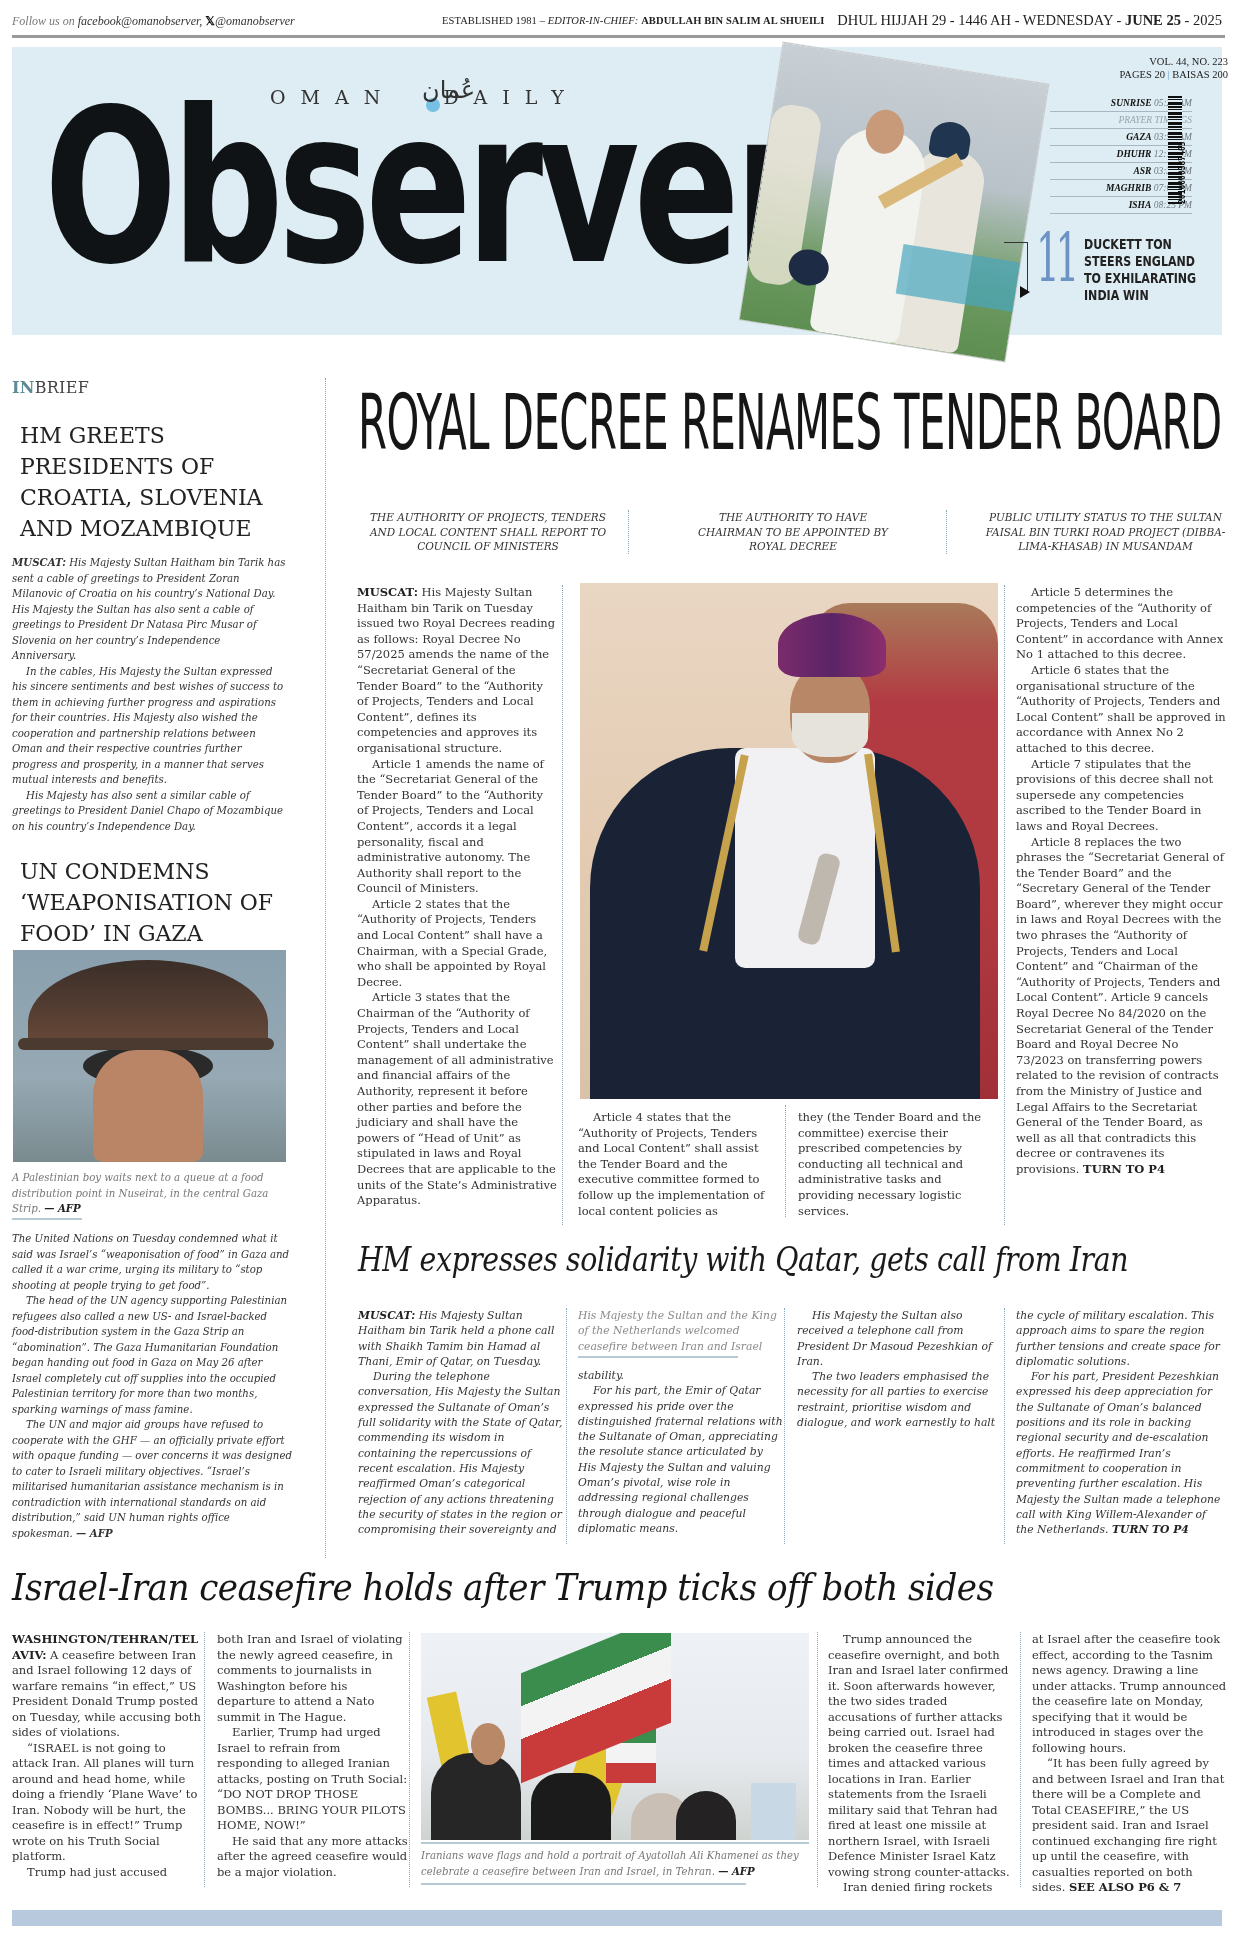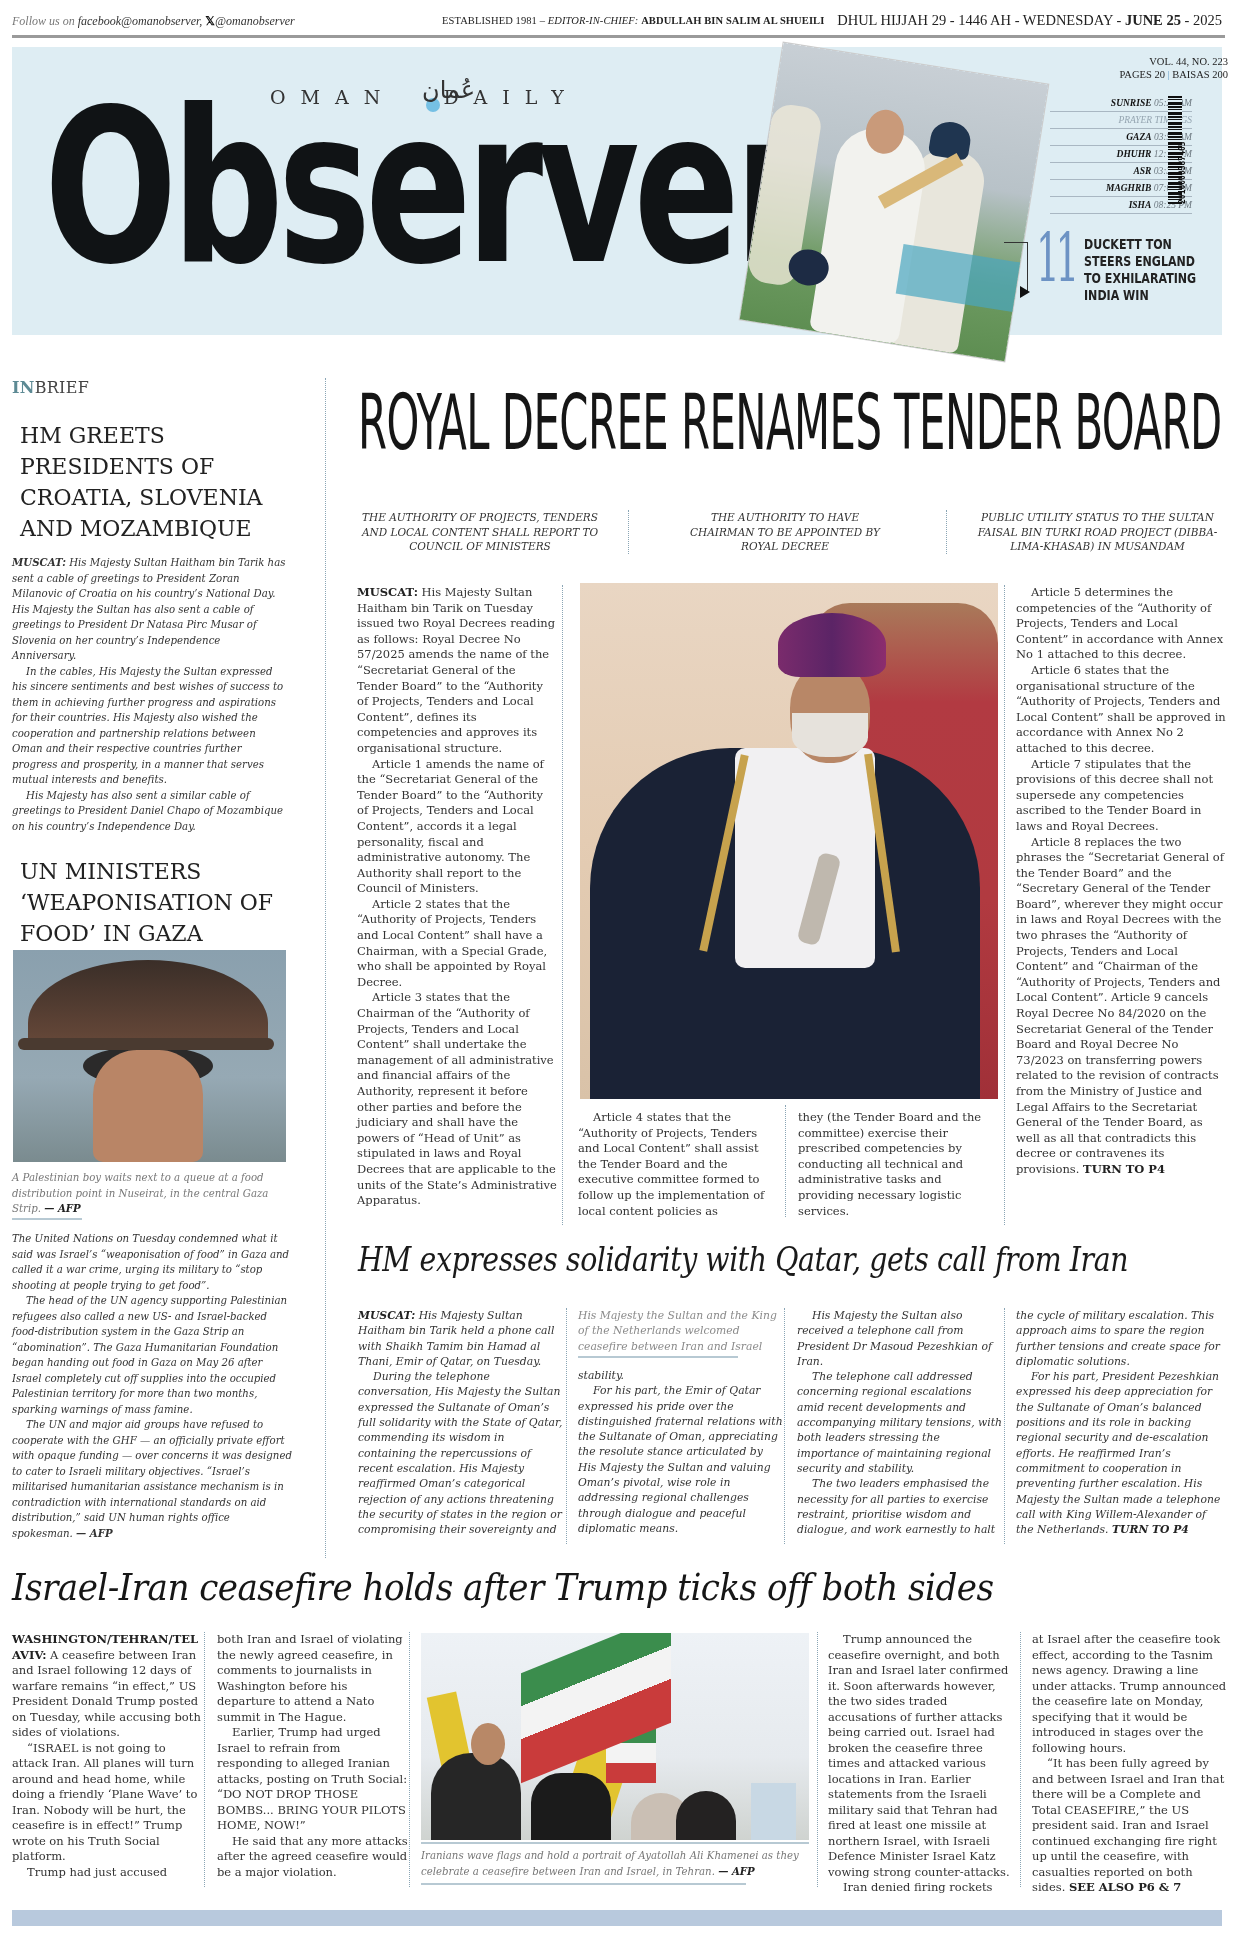--- a/index.html
+++ b/index.html
@@ -65,21 +65,21 @@
   .gaza-photo .pot { position:absolute; left: 15px; top: 10px; width: 240px; height: 90px; background: linear-gradient(180deg,#3a2e28,#6a4a3a); border-radius: 50% 50% 8px 8px / 70% 70% 8px 8px; }
   .gaza-photo .rim { position:absolute; left: 5px; top: 88px; width: 256px; height: 12px; background: #4a3a30; border-radius: 6px; }
   .gaza-photo .face { position:absolute; left: 80px; top: 100px; width: 110px; height: 112px; background: #b98566; border-radius: 40% 40% 10px 10px; }
   .gaza-photo .hair { position:absolute; left: 70px; top: 96px; width: 130px; height: 40px; background: #2b2a2a; border-radius: 50%; }
   .caption { font-family: "DejaVu Serif", serif; font-style: italic; font-size: 10.2px; line-height: 15.5px; color: #777; }
   .caption b { color: #222; font-style: italic; font-weight: bold; }
   .cap-rule { height: 1.5px; background: #b7c9d3; }
 
   
   .lead-head { left: 358px; top: 378px; font-family: "DejaVu Sans", sans-serif; font-size: 76px; line-height: 90px; color: #161616; transform: scaleX(0.55); transform-origin: left top; white-space: nowrap; letter-spacing: -1px; }
-  .deck { font-family: "DejaVu Serif", serif; font-style: italic; font-size: 10.5px; line-height: 14.5px; color: #333; text-align: center; }
+  .deck { font-family: "DejaVu Serif", serif; font-style: italic; font-size: 10.5px; line-height: 14.5px; color: #333; text-align: center; margin-left: 8px; }
   .mbody { font-family: "DejaVu Serif", serif; font-size: 11.5px; line-height: 15.6px; color: #333; }
   .mbody p { text-indent: 15px; }
   .mbody p.first { text-indent: 0; }
   .mbody b { font-weight: bold; color: #222; }
 
   .sultan-photo { left: 580px; top: 583px; width: 418px; height: 516px; overflow: hidden; background: linear-gradient(180deg,#e9d6c3 0%,#e4ccb3 50%,#d9c2a8 100%); }
   .sultan-photo .chair { position:absolute; left: 230px; top: 20px; width: 188px; height: 496px; background: linear-gradient(180deg,#a97a5a 0%, #b23a42 20%, #b13a40 60%, #a03038 100%); border-radius: 40px 40px 0 0; }
   .sultan-photo .robe { position:absolute; left: 10px; top: 165px; width: 390px; height: 360px; background: #1a2235; border-radius: 140px 140px 0 0; }
   .sultan-photo .dish { position:absolute; left: 155px; top: 165px; width: 140px; height: 220px; background: #f1f0f2; border-radius: 10px; }
   .sultan-photo .trim1 { position:absolute; left: 140px; top: 170px; width: 8px; height: 200px; background: #c7a24d; transform: rotate(12deg); }
@@ -197,21 +197,21 @@
   <div>CROATIA, SLOVENIA</div>
   <div>AND MOZAMBIQUE</div>
 </div>
 <div class="abs lbody" style="left:12px;top:555px;width:275px;">
   <p class="first"><b>MUSCAT:</b> <span>His Majesty Sultan Haitham bin Tarik has sent a cable of greetings to President Zoran Milanovic of Croatia on his country’s National Day. His Majesty the Sultan has also sent a cable of greetings to President Dr Natasa Pirc Musar of Slovenia on her country’s Independence Anniversary.</span></p>
   <p>In the cables, His Majesty the Sultan expressed his sincere sentiments and best wishes of success to them in achieving further progress and aspirations for their countries. His Majesty also wished the cooperation and partnership relations between Oman and their respective countries further progress and prosperity, in a manner that serves mutual interests and benefits.</p>
   <p>His Majesty has also sent a similar cable of greetings to President Daniel Chapo of Mozambique on his country’s Independence Day.</p>
 </div>
 
 <div class="abs lhead" style="left:12px;top:856px;width:290px;">
-  <div>UN MINISTERS</div>
+  <div>UN CONDEMNS</div>
   <div>‘WEAPONISATION OF</div>
   <div>FOOD’ IN GAZA</div>
 </div>
 <div class="abs gaza-photo">
   <div class="hair"></div>
     <div class="face"></div>
     <div class="pot"></div>
     <div class="rim"></div>
 </div>
 <div class="abs caption" style="left:12px;top:1170px;width:275px;">
@@ -279,21 +279,20 @@
 <div class="abs vline-dotted" style="left:566px;top:1308px;height:236px;"></div>
 <div class="abs pullq" style="left:578px;top:1308px;width:205px;">His Majesty the Sultan and the King of the Netherlands welcomed ceasefire between Iran and Israel</div>
 <div class="abs cap-rule" style="left:578px;top:1356px;width:160px;"></div>
 <div class="abs sbody" style="left:578px;top:1368px;width:205px;">
   <p class="first">stability.</p>
   <p>For his part, the Emir of Qatar expressed his pride over the distinguished fraternal relations with the Sultanate of Oman, appreciating the resolute stance articulated by His Majesty the Sultan and valuing Oman’s pivotal, wise role in addressing regional challenges through dialogue and peaceful diplomatic means.</p>
 </div>
 <div class="abs vline-dotted" style="left:784px;top:1308px;height:236px;"></div>
 <div class="abs sbody" style="left:797px;top:1308px;width:205px;">
   <p>His Majesty the Sultan also received a telephone call from President Dr Masoud Pezeshkian of Iran.</p>
-  <p>The telephone call addressed concerning regional escalations amid recent developments and accompanying military tensions, with both leaders stressing the importance of maintaining regional security and stability.</p>
   <p>The two leaders emphasised the necessity for all parties to exercise restraint, prioritise wisdom and dialogue, and work earnestly to halt</p>
 </div>
 <div class="abs vline-dotted" style="left:1004px;top:1308px;height:236px;"></div>
 <div class="abs sbody" style="left:1016px;top:1308px;width:210px;">
   <p class="first">the cycle of military escalation. This approach aims to spare the region further tensions and create space for diplomatic solutions.</p>
   <p><span>For his part, President Pezeshkian expressed his deep appreciation for the Sultanate of Oman’s balanced positions and its role in backing regional security and de-escalation efforts. He reaffirmed Iran’s commitment to cooperation in preventing further escalation. His Majesty the Sultan made a telephone call with King Willem-Alexander of the Netherlands.</span> <b>TURN TO P4</b></p>
 </div>
 
 <div class="abs israel-head">Israel-Iran ceasefire holds after Trump ticks off both sides</div>
 

